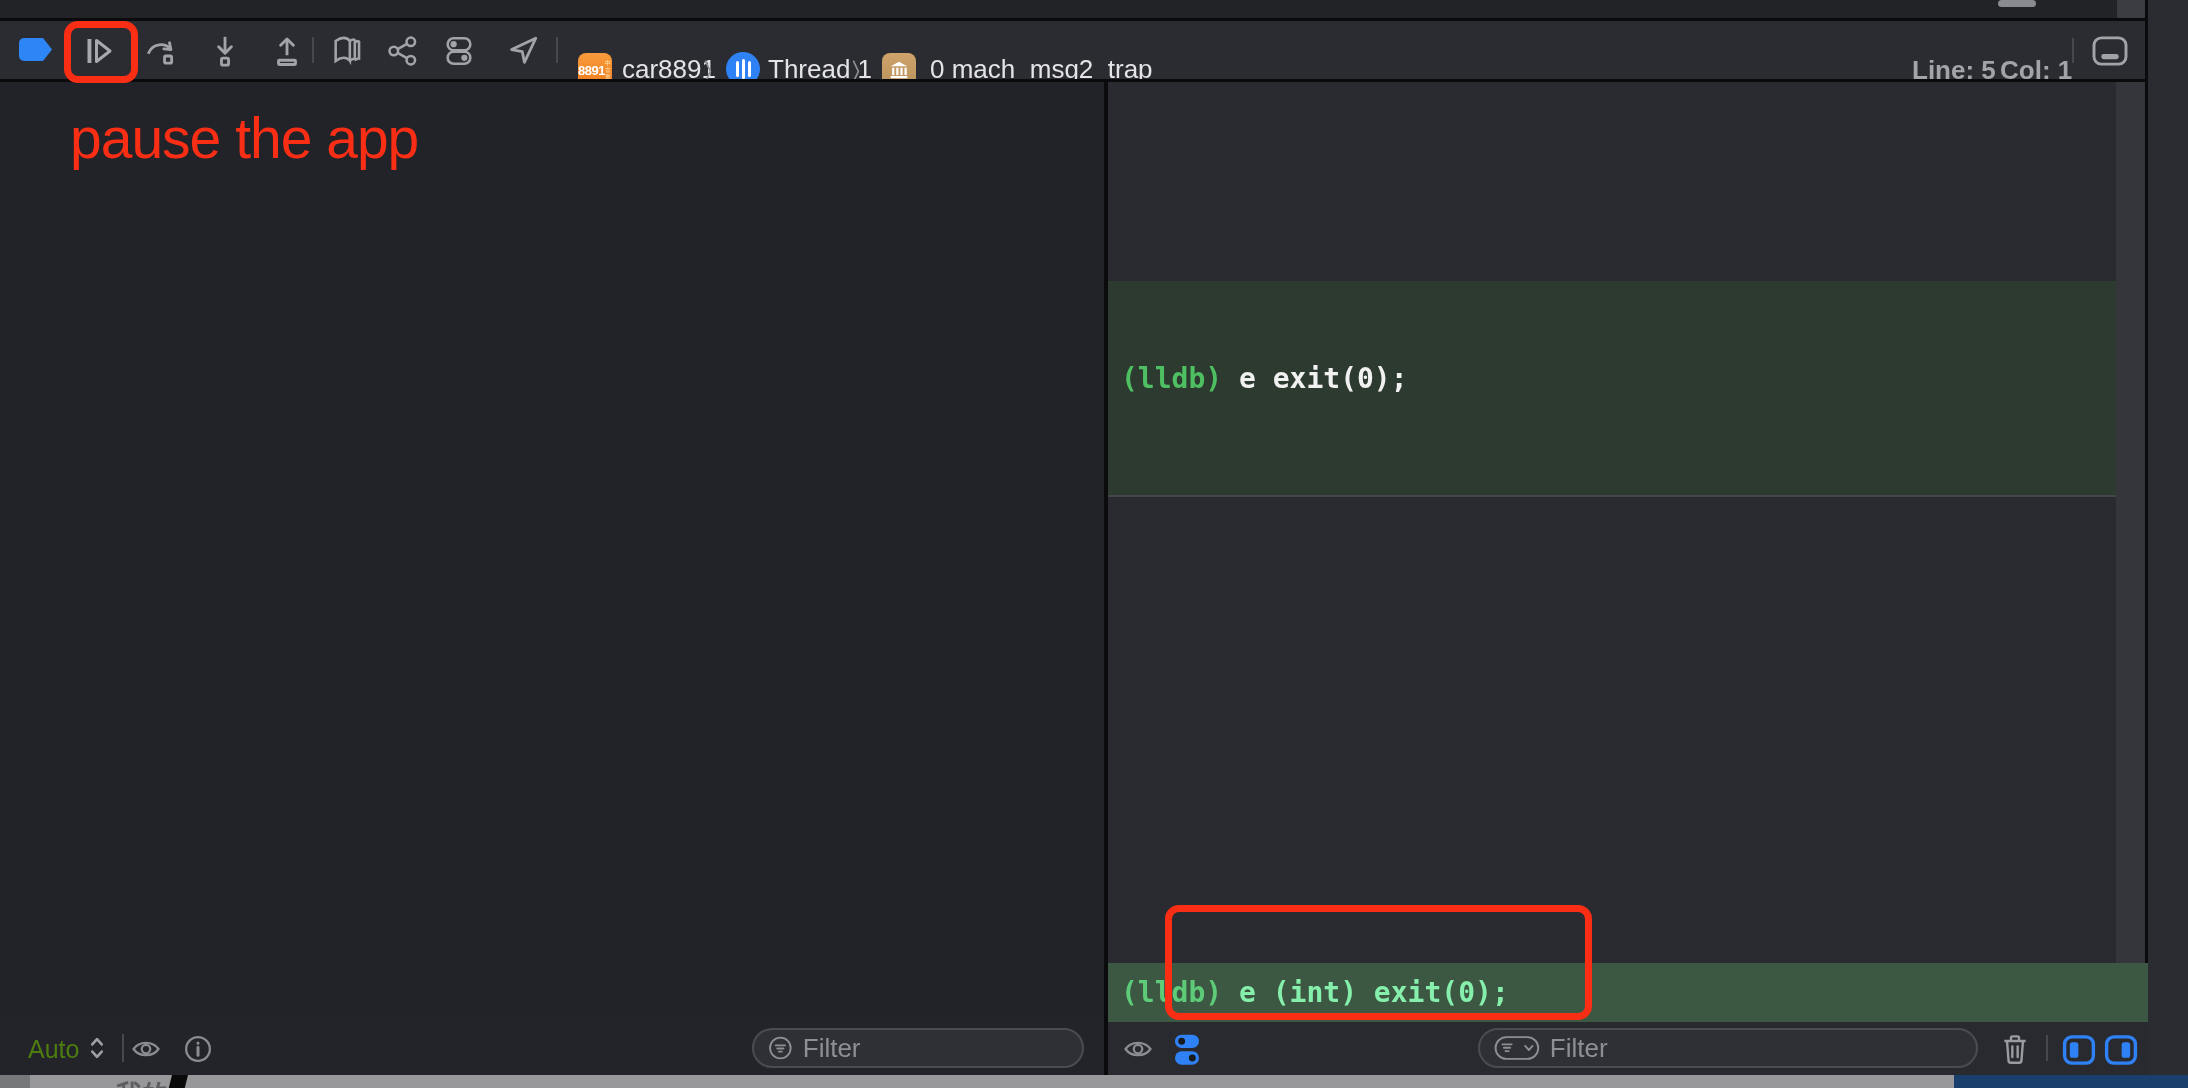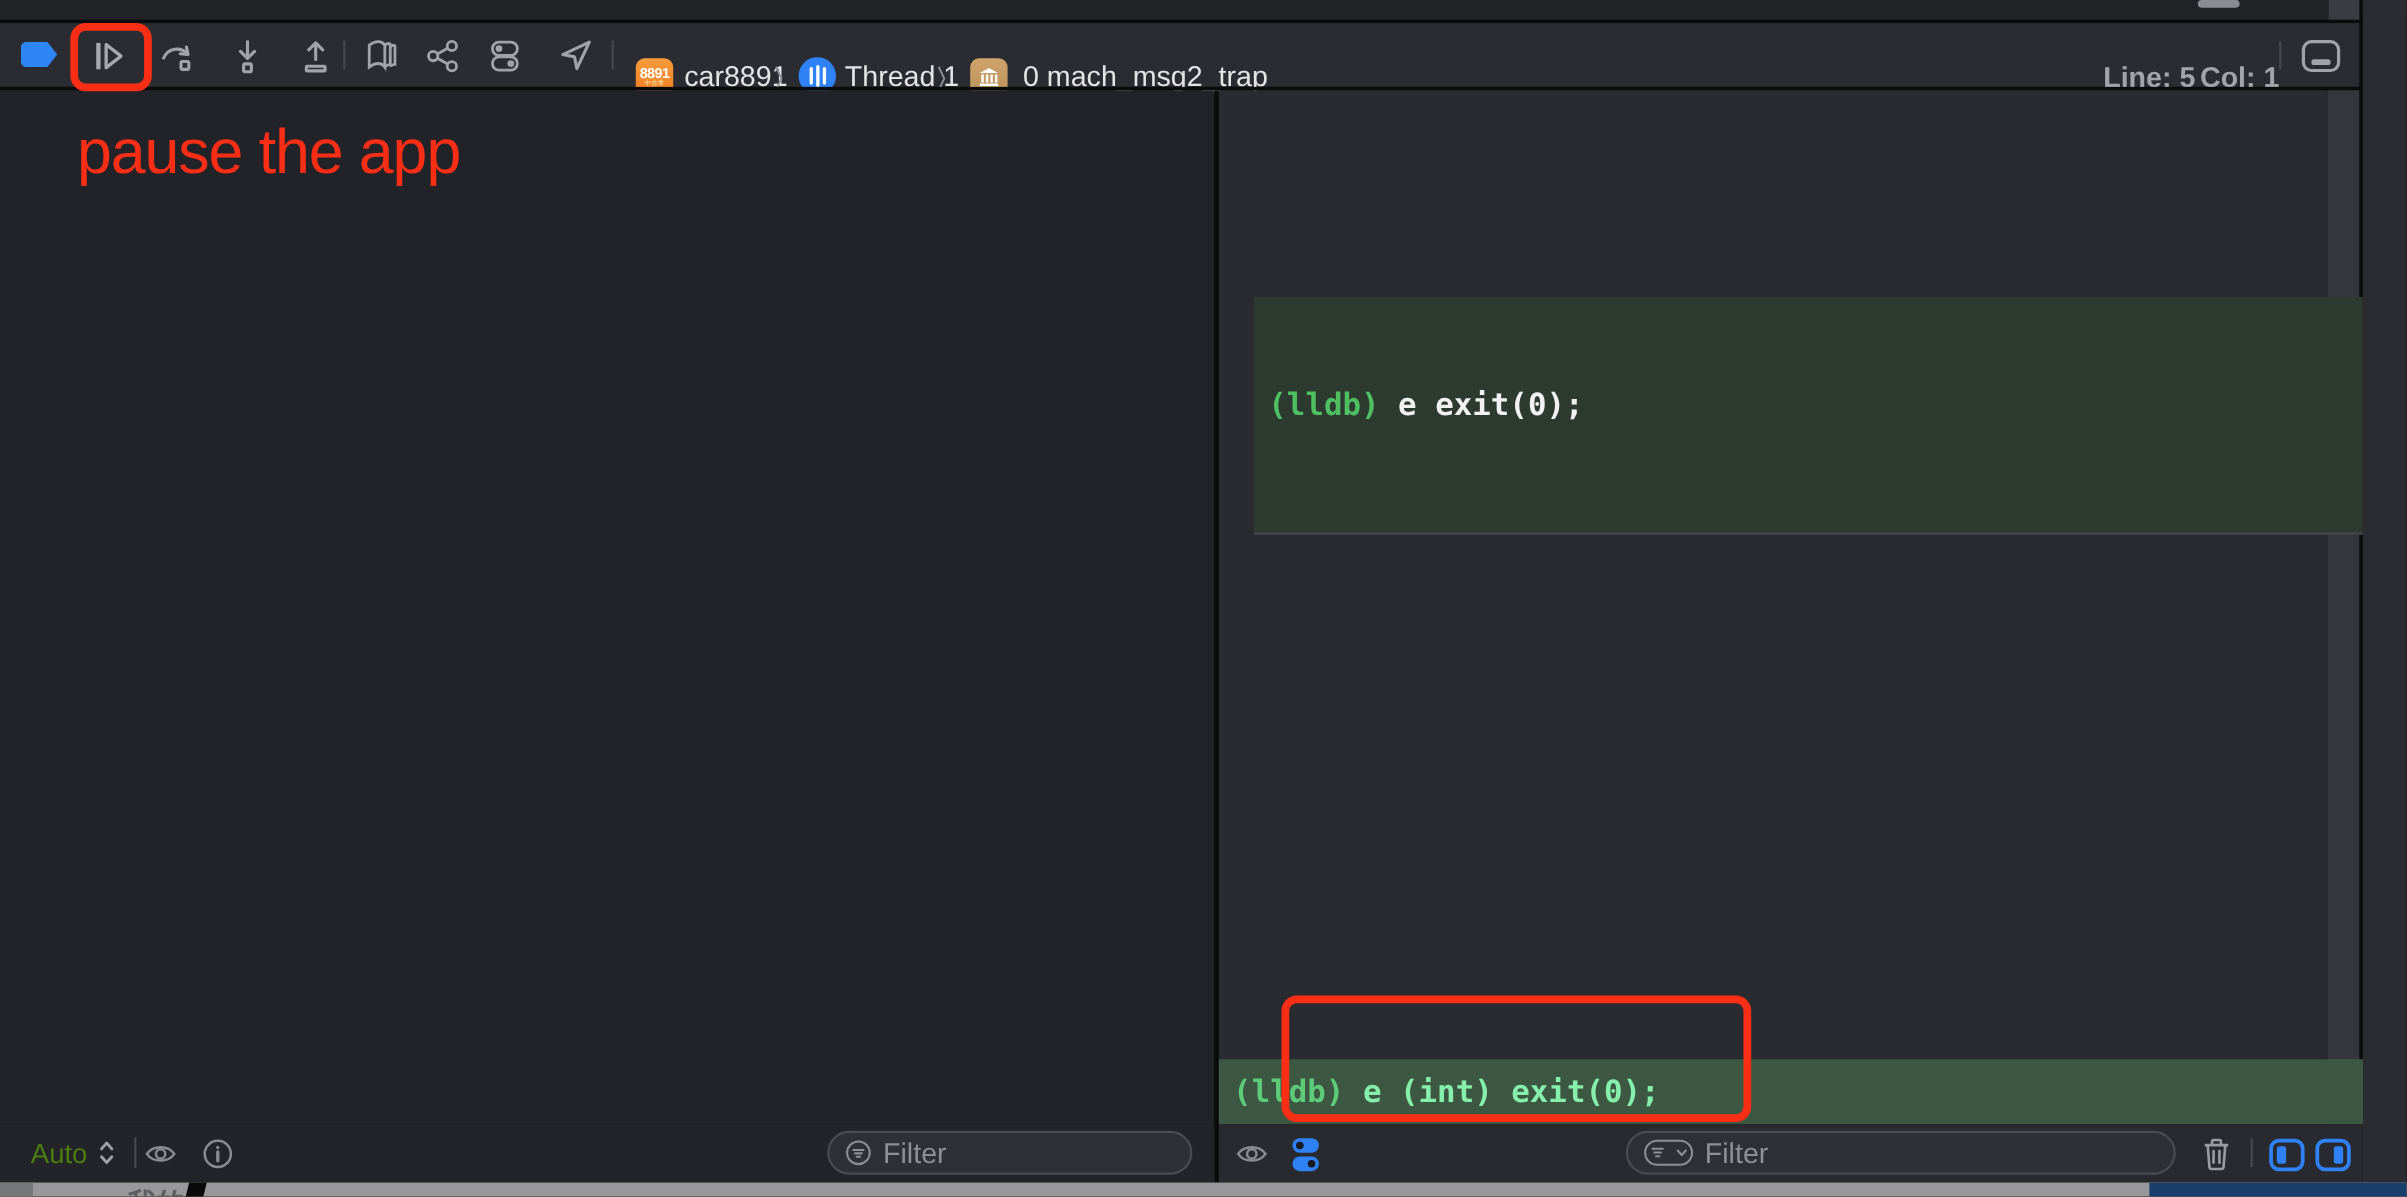--- a/index.html
+++ b/index.html
@@ -15,21 +15,21 @@
 
   
   .toolbar { left:0; top:21px; width:2145px; height:58px; background:#2b2c31; }
   .icon-btn { position:absolute; display:flex; align-items:center; justify-content:center; }
   .vsep { position:absolute; width:2px; background:#47484d; }
   .crumb-text { position:absolute; color:#e4e4e7; font-size:26px; font-weight:500; white-space:nowrap; }
   .crumb-chev { position:absolute; color:#8e8f94; font-size:24px; font-weight:600; }
   .linecol { position:absolute; color:#a3a4a9; font-size:26px; font-weight:600; white-space:nowrap; }
 
   .app-badge { position:absolute; left:578px; top:32px; width:34px; height:34px; border-radius:8px;
-    background:linear-gradient(180deg,#f89b3c,#ef7c1e); display:flex; flex-direction:column;
+    background:linear-gradient(180deg,#f89b3c,#ef7c1e); display:flex; 
     align-items:center; justify-content:center; overflow:hidden; }
   .app-badge .big { color:#fff; font-weight:700; font-size:13px; line-height:13px; letter-spacing:-0.5px; }
   .app-badge .small { color:#ffe9b0; font-size:6px; line-height:7px; }
   .thread-badge { position:absolute; left:726px; top:31px; width:34px; height:34px; border-radius:50%;
     background:#2e82f6; display:flex; align-items:center; justify-content:center; gap:3px; }
   .thread-badge i { display:block; width:3px; background:#fff; border-radius:2px; }
   .bank-badge { position:absolute; left:882px; top:32px; width:34px; height:34px; border-radius:8px;
     background:linear-gradient(180deg,#cfa46b,#b8915a); display:flex; align-items:center; justify-content:center; }
 
   
@@ -201,21 +201,21 @@
   <div class="abs hborder" style="left:0;top:79px;width:2145px;height:3px;"></div>
 
   <div class="abs left-panel"></div>
   <div class="abs panel-vborder"></div>
   <div class="abs console-bg"></div>
   <div class="abs console-gutter"></div>
   <div class="abs right-vborder"></div>
   <div class="abs right-margin"></div>
 
 
-  <div class="lldb-block" style="top:270px;height:216px;margin-left:32px;">
+  <div class="lldb-block" style="top:281px;height:216px;">
     <div><span class="lldb-prompt">(lldb)</span><span class="lldb-cmd"> e exit(0);</span></div>
     
     
     
     
   </div>
 
   <div class="abs input-row-gutter"></div>
   <div class="abs input-row">
     <span class="input-prompt">(lldb)</span><span class="input-cmd"> e (int) exit(0);</span>

